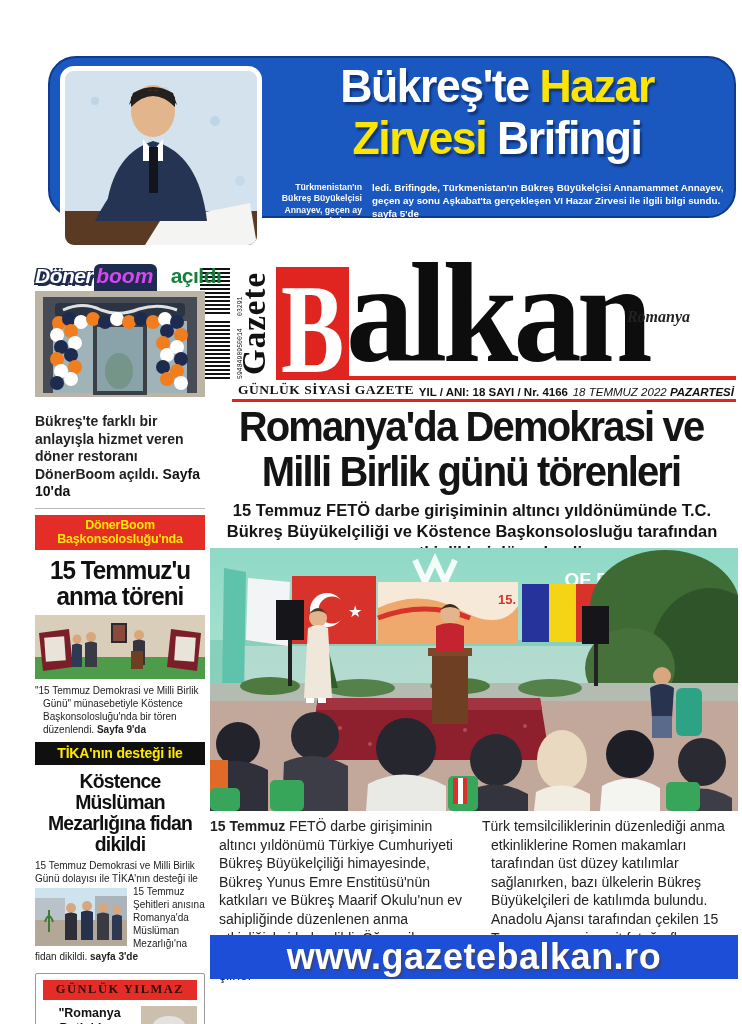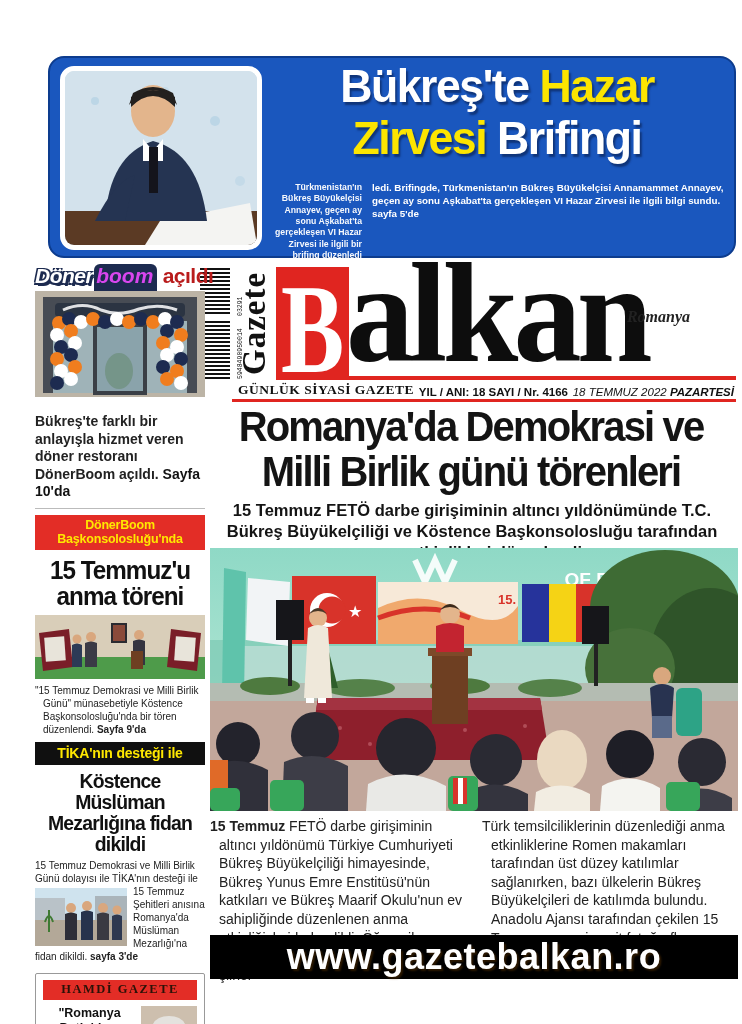--- a/index.html
+++ b/index.html
@@ -1,22 +1,22 @@
 <!DOCTYPE html>
 <html><head>
 <meta charset="utf-8">
 <style>
   * { margin:0; padding:0; box-sizing:border-box; }
   html,body { background:#ddd; }
   .page { position:relative; width:742px; height:1024px; margin:0 auto; background:#fff;
           font-family:"Liberation Sans", sans-serif; overflow:hidden; color:#1a1a1a; }
 
   
-  .top-story { position:absolute; left:48px; top:56px; width:688px; height:202px;
-               background:#1a57be; border:2px solid #0d3c8e; border-radius:16px; }
+  .top-story { position:absolute; left:48px; top:56px; width:688px; height:162px;
+               background:#1a57be; border:2px solid #0d3c8e; border-radius:28px; }
   .top-photo { position:absolute; left:10px; top:8px; width:202px; height:184px;
                border:5px solid #fff; border-radius:14px; overflow:hidden; background:#cfe0ea; }
   .top-title { position:absolute; left:216px; top:2px; width:462px; text-align:center;
                font-weight:bold; font-size:46px; line-height:1.14; letter-spacing:-1.5px;
                color:#fff; text-shadow:2px 3px 2px rgba(8,24,64,.55); transform:scaleX(.97); }
   .top-title .yellow { color:#fce500; }
   .top-cols { position:absolute; left:218px; top:124px; width:462px; display:flex; gap:10px; color:#fff; }
   .top-lead { width:94px; font-size:8.7px; line-height:1.3; text-align:right; font-weight:bold; opacity:.96; }
   .top-col  { flex:1; font-size:9.8px; line-height:1.32; font-weight:bold; }
 
@@ -56,33 +56,33 @@
               color:#141414; transform:scaleX(.93); transform-origin:center top; }
   .subhead { position:absolute; left:206px; top:500px; width:532px; text-align:center;
              font-weight:bold; font-size:16.5px; line-height:1.28; color:#141414; }
   .main-photo { position:absolute; left:210px; top:548px; width:528px; height:263px;
                 overflow:hidden; background:#9adfce; }
   .main-cols { position:absolute; left:210px; top:817px; width:528px; display:flex; gap:16px; }
   .main-col { flex:1; font-size:14px; line-height:1.33; color:#222;
               padding-left:9px; text-indent:-9px; }
   .main-col b { font-weight:bold; }
   .site-banner { position:absolute; left:210px; top:935px; width:528px; height:44px;
-                 background:#000000; display:flex; align-items:center; justify-content:center;
+                 background:#1d4ed8; display:flex; align-items:center; justify-content:center;
                  color:#fff; font-weight:bold; font-size:36px; letter-spacing:.5px;
                  text-shadow:2px 2px 2px rgba(100,55,0,.45); }
 
   
   .sidebar { position:absolute; left:35px; top:264px; width:170px; }
   .doner-logo { font-size:21px; font-weight:bold; white-space:nowrap; }
   .doner-d { font-style:italic; color:#fff; letter-spacing:-.5px;
              text-shadow:-1.5px -1.5px 0 #1d2b50,1.5px -1.5px 0 #1d2b50,-1.5px 1.5px 0 #1d2b50,
                          1.5px 1.5px 0 #1d2b50,2.5px 2.5px 0 #1d2b50; }
   .doner-b { font-style:italic; color:#d946ef; background:#1d2b50; padding:0 4px 17px 2px;
              border-radius:6px; margin-left:1px; }
-  .doner-suffix { color:#b91c1c; letter-spacing:-.5px; }
+  .doner-suffix { color:#15803d; letter-spacing:-.5px;padding-left:8px; }
   .doner-photo { width:170px; height:106px; margin-top:3px; overflow:hidden; background:#b9b2a6; }
   .s-caption { font-size:14px; line-height:1.25; color:#222; font-weight:bold; margin-top:16px; }
   .s-caption .pg { color:#111; }
   .side-rule { border:none; border-top:1px solid #bbb; margin:7px 0 6px; }
   .kicker { text-align:center; font-weight:bold; font-size:12.5px; padding:3px 2px 4px;
             color:#ffe800; letter-spacing:-.2px; }
   .kicker-red { background:#e32d26; } .kicker-black { background:#101010; margin-top:6px; font-size:14px; }
   .s-head1 { text-align:center; font-weight:bold; font-size:25px; line-height:1.04;
              letter-spacing:-1px; color:#111; margin:7px 0 6px; transform:scaleX(.97); }
   .anma-photo { width:170px; height:64px; overflow:hidden; background:#d8cdb8; }
@@ -356,21 +356,21 @@
           <circle cx="68" cy="20" r="5" fill="#d9a77e"></circle>
             <path d="M62 26 Q68 23 74 26 L74 52 L62 52 Z" fill="#3a3a42"></path>
           <circle cx="82" cy="22" r="4.5" fill="#d9a77e"></circle>
             <path d="M77 28 Q82 25 87 28 L87 52 L77 52 Z" fill="#2e3850"></path>
         </svg>
       </span>
       <span>15 Temmuz Şehitleri anısına Romanya'da Müslüman Mezarlığı'na fidan dikildi. </span><span class="pg">sayfa 3'de</span>
     </div>
 
     <div class="colbox">
-      <div class="col-author">HAMDİ GAZETE</div>
+      <div class="col-author">GÜNLÜK YILMAZ</div>
       <div class="col-headrow">
         <div class="col-headline">"Romanya Putin'den, Putin Romanya'dan korkuyor"</div>
         <span class="col-portrait">
           <svg width="56" height="72" viewBox="0 0 56 72">
             <rect width="56" height="72" fill="#cdbfae"></rect>
             <path d="M4 72 Q28 52 52 72 Z" fill="#4a4a52"></path>
             <ellipse cx="28" cy="32" rx="16" ry="19" fill="#e0a87e"></ellipse>
             <path d="M10 28 Q10 10 28 10 Q46 10 46 28 Q40 18 28 18 Q16 18 10 28" fill="#e4e2de"></path>
             <path d="M8 30 Q6 44 14 50 L12 32 Z" fill="#d8d6d2"></path>
             <path d="M48 30 Q50 44 42 50 L44 32 Z" fill="#d8d6d2"></path>

